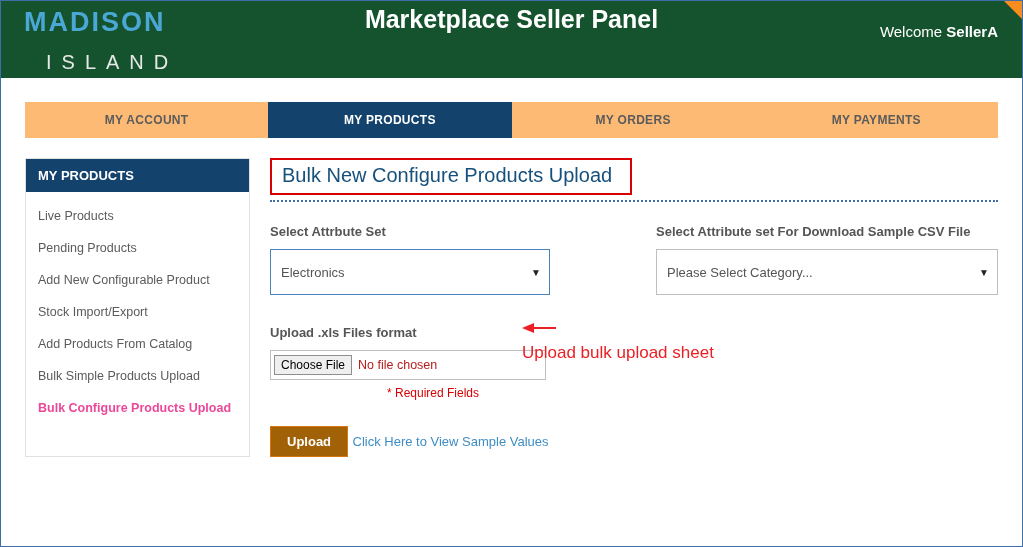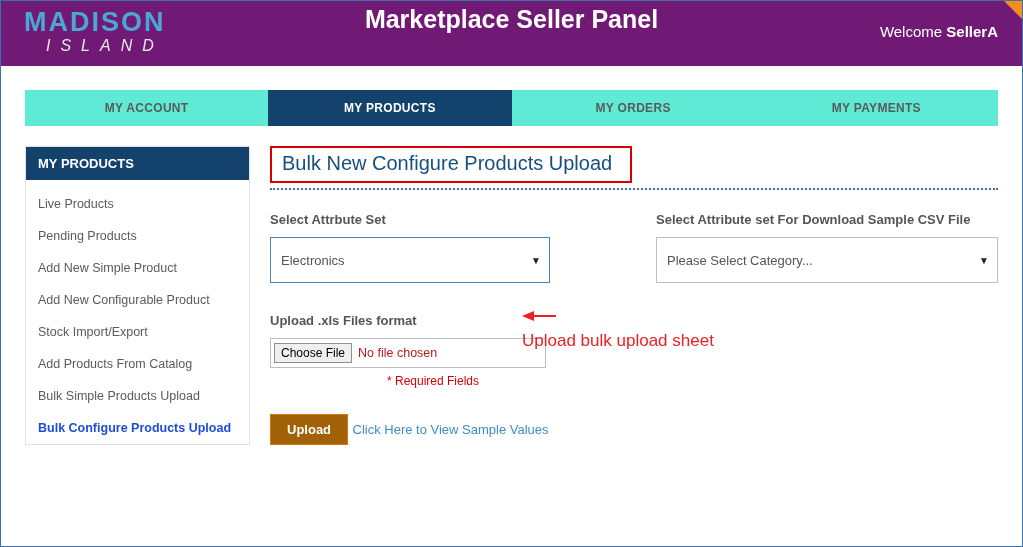--- a/index.html
+++ b/index.html
@@ -7,43 +7,42 @@
     font-family: Arial, Helvetica, sans-serif;
     background: #fff;
     width: 1023px;
     height: 547px;
     margin: 0 auto;
     position: relative;
     border: 1px solid #3e6fa8;
   }
   
   .header {
-    background: #701a75;
-    height: 65px;
+    background: #14532d;
+    height: 77px;
     position: relative;
     color: #fff;
   }
   .logo {
     position: absolute;
     left: 23px; top: 8px;
     line-height: 1;
   }
   .logo-top {
     color: #4aa7d6;
     font-size: 27px;
     font-weight: 700;
     letter-spacing: 2px;
   }
   .logo-bottom {
     color: #e8e8e8;
-    font-size: 16px;
+    font-size: 20px;
     letter-spacing: 10px;
     margin-left: 22px;
-    margin-top: 2px;
-    font-style: italic;
+    margin-top: 16px;
   }
   .header-title {
     position: absolute;
     left: 0; right: 0;
     top: 4px;
     text-align: center;
     font-size: 25px;
     font-weight: 700;
     color: #fff;
   }
@@ -65,21 +64,21 @@
   .topnav {
     display: flex;
     margin: 24px 24px 0 24px;
   }
   .topnav a {
     flex: 1;
     text-align: center;
     font-size: 12px;
     font-weight: 600;
     padding: 11px 0;
-    background: #5eead4;
+    background: #fdba74;
     color: #5b5b5b;
     text-decoration: none;
     letter-spacing: 0.3px;
   }
   .topnav a.active {
     background: #13426d;
     color: #fff;
   }
   
   .content {
@@ -101,21 +100,21 @@
     padding: 9px 12px;
   }
   .sidebar ul { list-style: none; margin-top: 8px; }
   .sidebar li {
     font-size: 12.5px;
     padding: 9px 12px;
     color: #5b5b5b;
     cursor: pointer;
   }
   .sidebar li.active {
-    color: #1d4ed8;
+    color: #ec4899;
     font-weight: 700;
   }
   
   .main {
     flex: 1;
     position: relative;
   }
   .page-title-wrap {
     margin-bottom: 6px;
     position: relative;
@@ -253,21 +252,20 @@
   <a>MY PAYMENTS</a>
 </nav>
 
 <div class="content">
 
   <aside class="sidebar">
     <div class="sidebar-header">MY PRODUCTS</div>
     <ul>
       <li>Live Products</li>
       <li>Pending Products</li>
-      <li>Add New Simple Product</li>
       <li>Add New Configurable Product</li>
       <li>Stock Import/Export</li>
       <li>Add Products From Catalog</li>
       <li>Bulk Simple Products Upload</li>
       <li class="active">Bulk Configure Products Upload</li>
     </ul>
   </aside>
 
   <section class="main">
     <div class="page-title-wrap">

